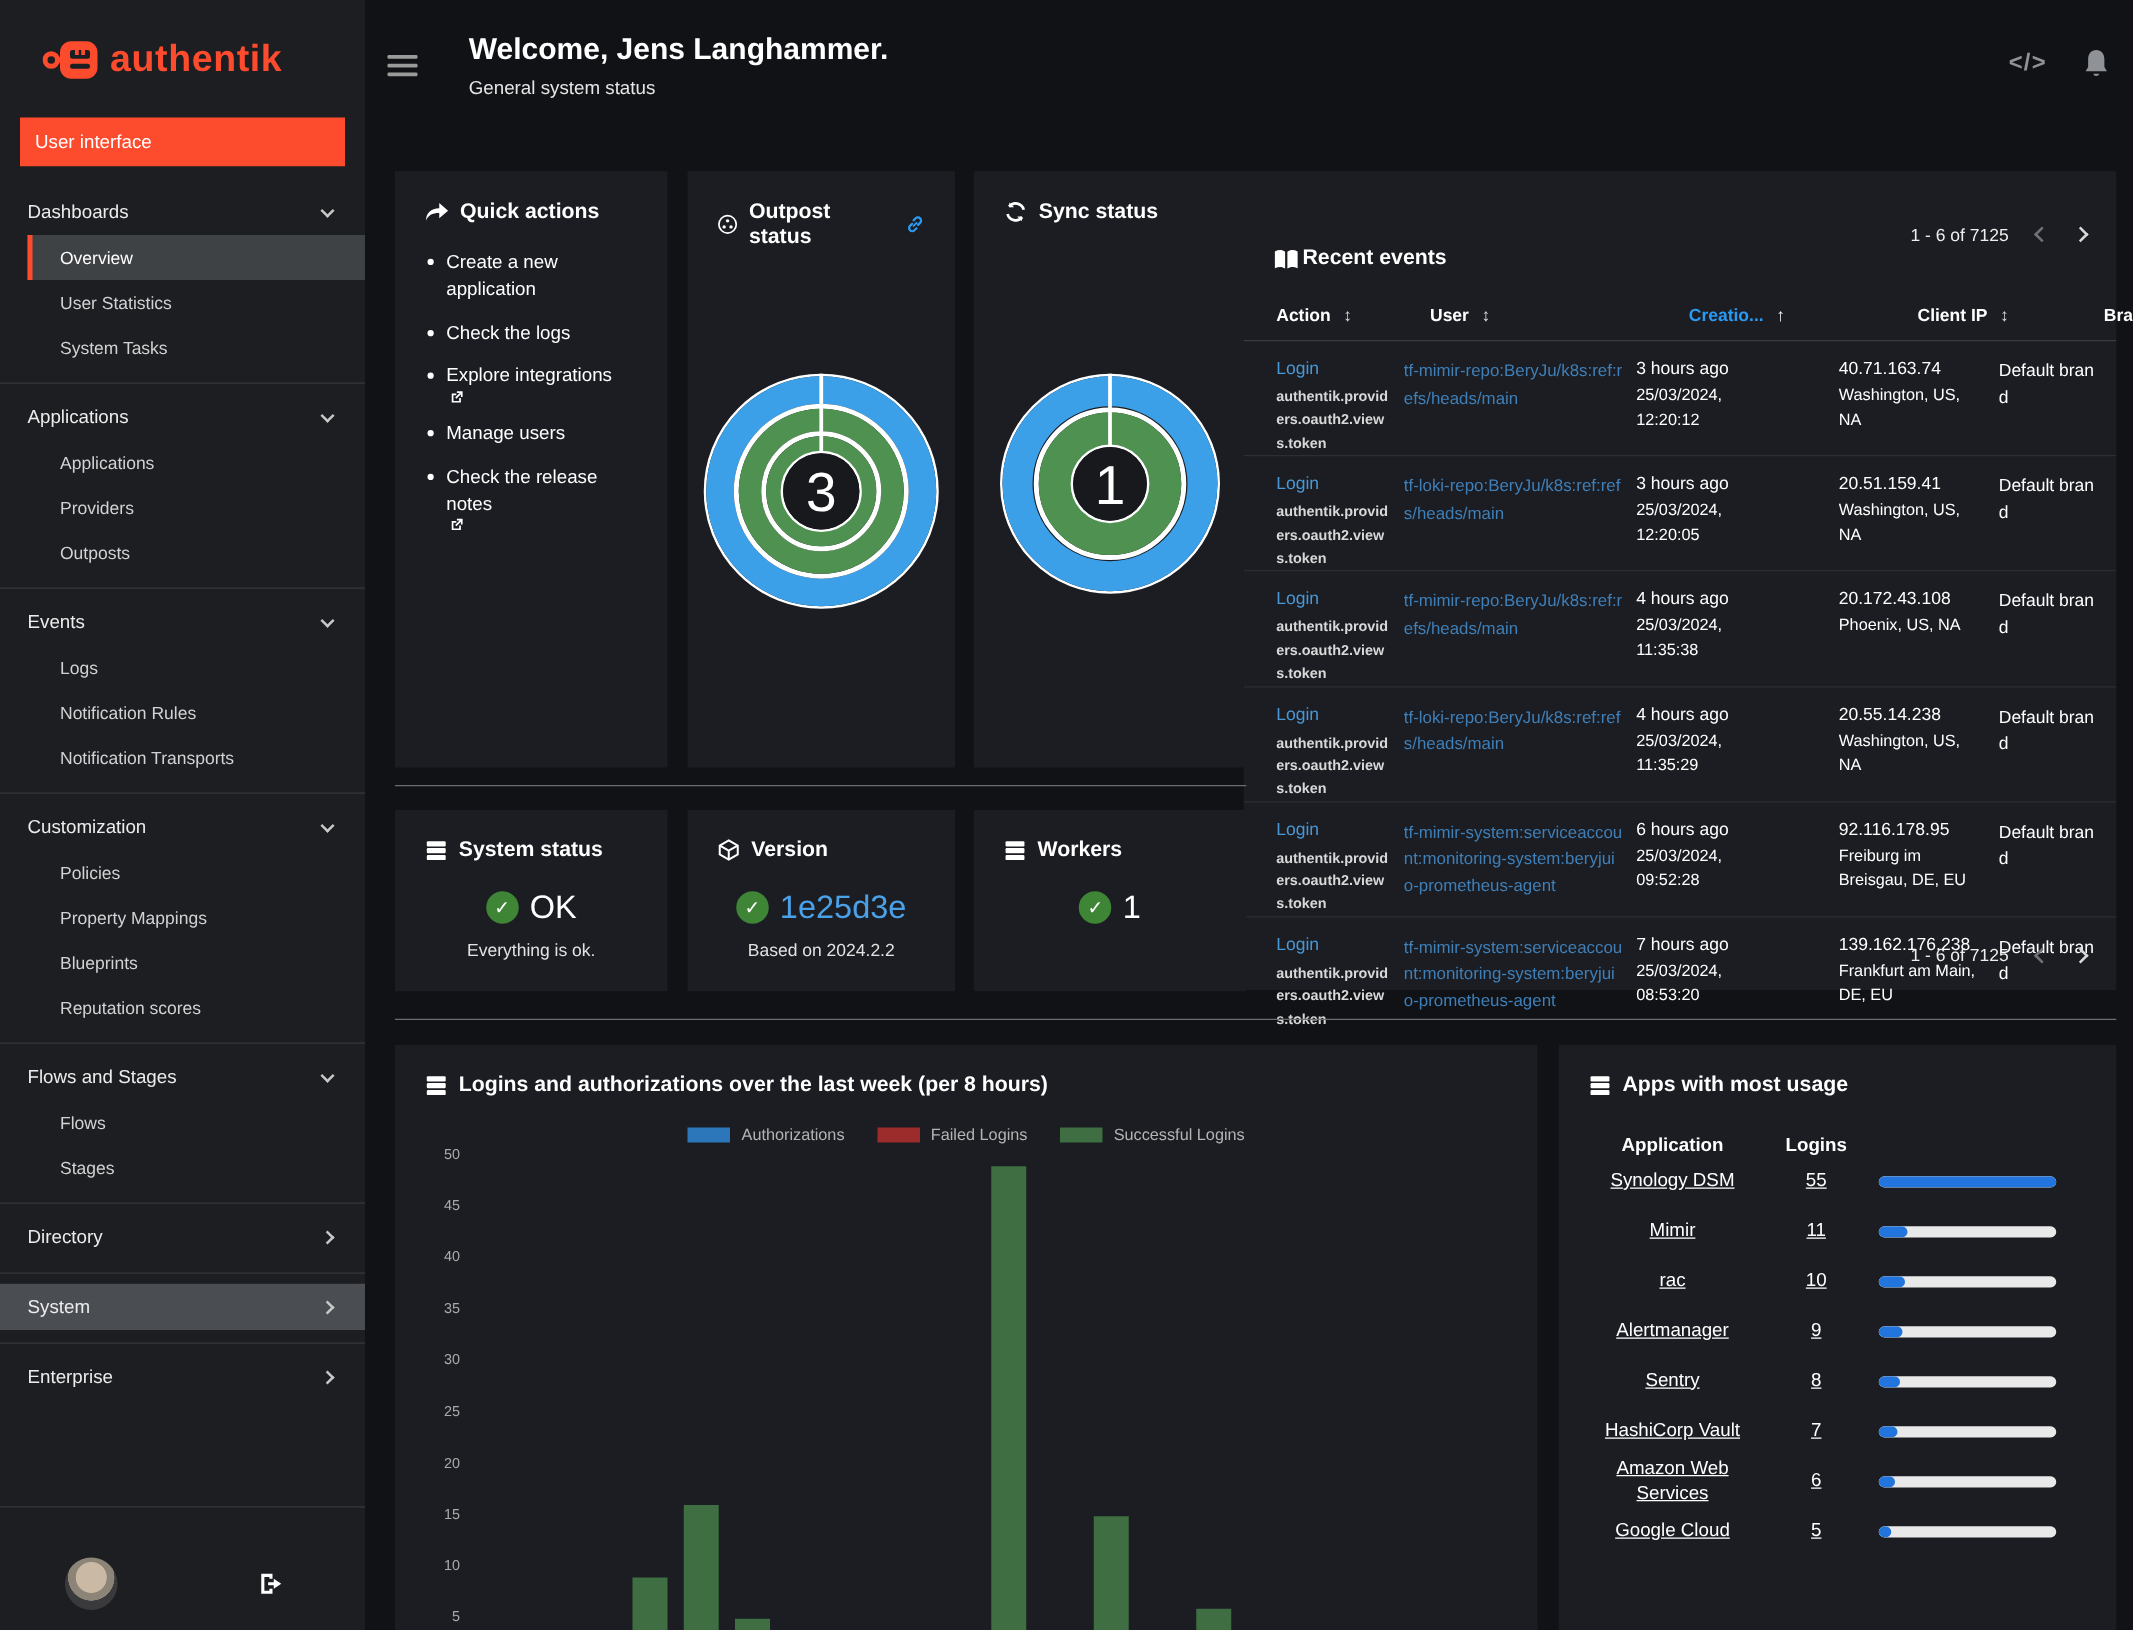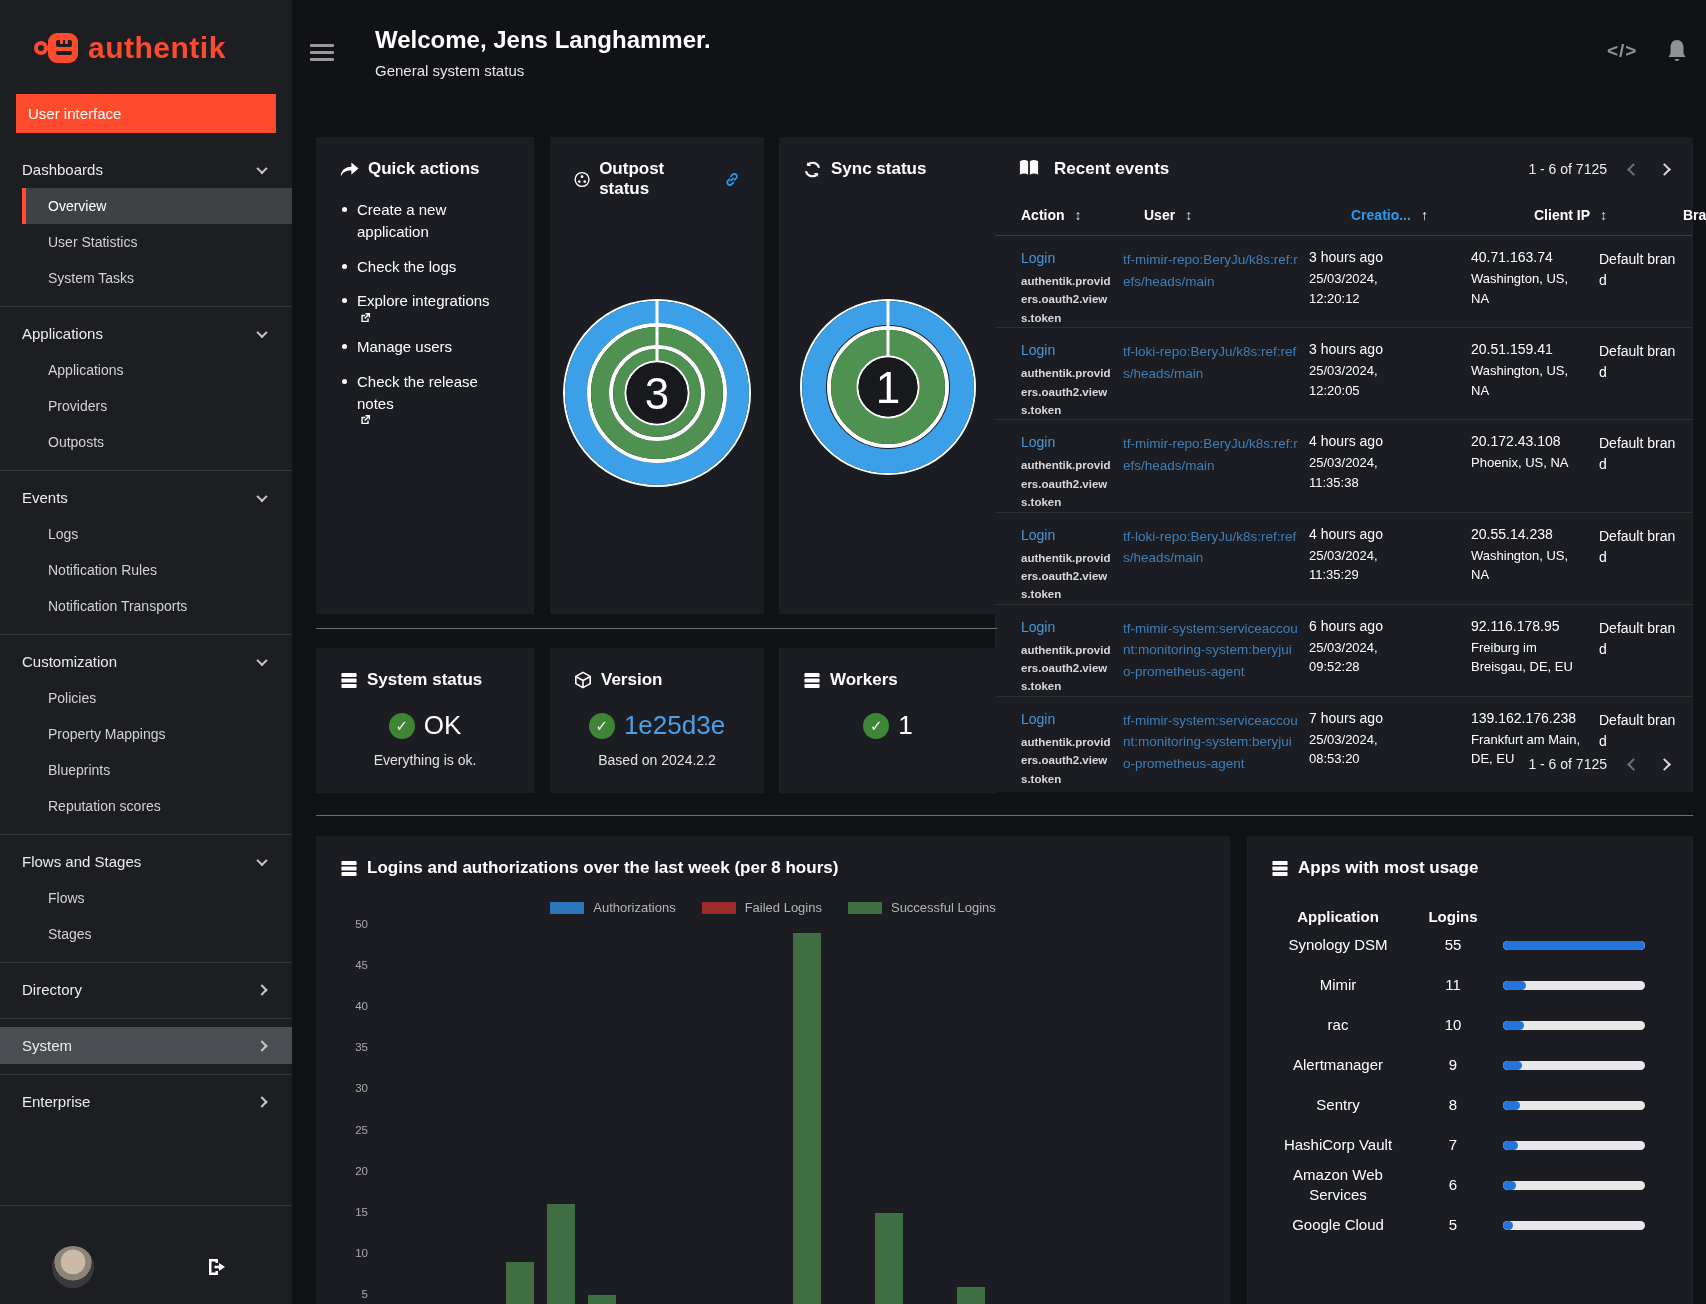--- a/index.html
+++ b/index.html
@@ -46,21 +46,21 @@
   .qa-list { padding:20px 18px 0 26px; }
   .qa-item { display:flex; gap:10px; margin-bottom:13px; font-size:15px; line-height:1.45; color:#fff; cursor:pointer; }
   .qa-dot { width:5px; height:5px; border-radius:50%; background:#fff; margin-top:8px; flex:none; }
   .ext { margin-left:3px; vertical-align:super; }
   
   .donut-wrap { position:absolute; left:0; right:0; top:160px; display:flex; justify-content:center; }
   .donut-num { font-size:44px; fill:#fff; }
   .link-ico { margin-left:14px; cursor:pointer; }
   
   .re-head { display:flex; align-items:center; justify-content:space-between; padding:22px 24px 0 24px; }
-  .re-title { display:flex; align-items:flex-start; gap:15px; font-size:17px; font-weight:bold; }
+  .re-title { display:flex; align-items:flex-end; gap:3px; font-size:17px; font-weight:bold;margin-top:37px; }
   .pager { display:flex; align-items:center; gap:22px; font-size:14px; color:#eee; }
   .pchev { width:9px; height:9px; border-right:2px solid #d9d9d9; border-bottom:2px solid #d9d9d9; display:inline-block; cursor:pointer; }
   .pchev.left { transform:rotate(135deg); border-color:#6f7276; }
   .pchev.rightp { transform:rotate(-45deg); }
   .ev-grid { display:grid; grid-template-columns:92px 176px 152px 118px 84px; column-gap:10px; padding-left:26px; padding-right:10px; }
   .ev-header { margin-top:28px; padding-bottom:12px; border-bottom:1px solid #3a3c40;gap:31px; }
   .ev-header .hcell { font-size:14px; font-weight:bold; color:#fff; display:flex; gap:10px; align-items:center; cursor:pointer; }
   .hcell .sort { color:#d9d9d9; font-weight:normal; }
   .hcell.active-col { color:#2b9af3; }
   .hcell.active-col .sort { color:#fff; }
@@ -83,21 +83,21 @@
   .legend { position:absolute; left:0; right:0; top:64px; display:flex; justify-content:center; gap:26px; }
   .lg-item { display:flex; align-items:center; gap:9px; font-size:13px; color:#b4b4b4; }
   .lg-swatch { width:34px; height:12px; }
   .ytick { position:absolute; width:38px; left:14px; text-align:right; font-size:11.5px; color:#a9a9a9; }
   .bar { position:absolute; width:28px; }
   
   .ap-grid { display:grid; grid-template-columns:130px 84px 142px; column-gap:8px; padding-left:26px; align-items:center; }
   .ap-header { margin-top:30px; font-size:15px; font-weight:bold; }
   .ap-header div { text-align:center; }
   .ap-row { min-height:40px; font-size:15px; }
-  .ap-name, .ap-count { text-align:center; line-height:1.35; }
+  .ap-name, .ap-count { text-align:center; line-height:1.35;text-decoration:underline; }
   .track { height:9px; border-radius:5px; background:#e9e9e9; position:relative; overflow:hidden; }
   .fill { position:absolute; left:0; top:0; bottom:0; border-radius:5px; background:#2175dd; }
   svg { display:block; }
 </style>
 </head>
 <body>
 
 <div class="sidebar">
   <div class="logo">
     <svg width="46" height="36" viewBox="0 0 46 36">

